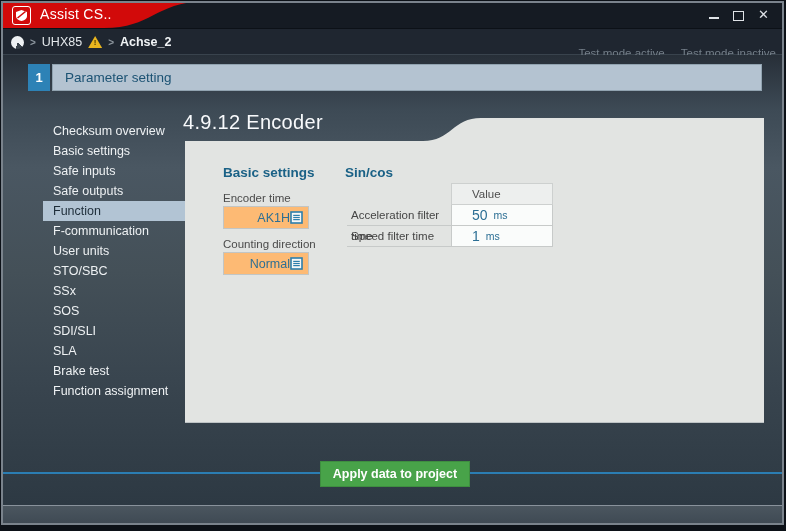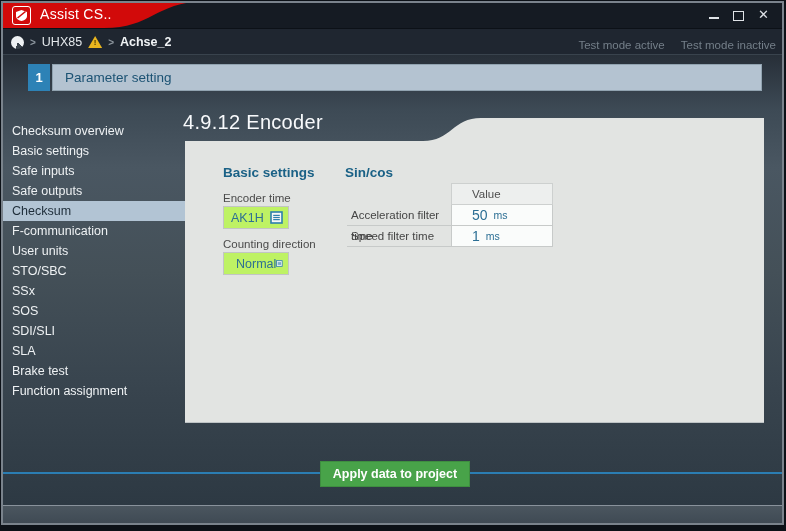--- a/index.html
+++ b/index.html
@@ -27,49 +27,49 @@
   .crumbs{position:absolute;left:9px;top:0;height:26px;display:flex;align-items:center;gap:6px;}
   .pie-icon{width:13px;height:13px;border-radius:50%;
        background:conic-gradient(#eef1f3 0 130deg,#3a434c 130deg 195deg,#eef1f3 195deg 360deg);}
   .crumb-sep{color:#8d969e;font-size:10px;font-weight:700;}
   .crumb{color:#e4e8eb;font-size:12.5px;cursor:pointer;}
   .crumb.bold{font-weight:700;color:#f1f4f6;}
   .warn-icon{position:relative;width:14px;height:12px;
        clip-path:polygon(50% 0,100% 100%,0 100%);background:#e9b51e;display:flex;
        align-items:flex-end;justify-content:center;}
   .warn-icon b{font-size:8px;line-height:10px;color:#4a3800;font-weight:700;}
-  .testmodes{position:absolute;right:6px;top:4px;height:24px;display:flex;align-items:center;gap:16px;
+  .testmodes{position:absolute;right:6px;top:12px;height:24px;display:flex;align-items:center;gap:16px;
        border-bottom:1px solid #5f6a74;padding:0 2px;}
   .testmode{color:#747f89;font-size:11.5px;cursor:pointer;}
 
   
   .main{position:absolute;left:2px;top:55px;width:782px;height:450px;
        background:linear-gradient(180deg,#272f38 0%,#3d4a55 12%,#4a5762 25%,#445058 48%,#39454f 72%,#2d3943 100%);}
   .stepnum{position:absolute;left:26px;top:9px;width:22px;height:27px;background:#2d82b6;
        color:#fff;font-size:13px;font-weight:700;display:flex;align-items:center;justify-content:center;}
   .steplabel{position:absolute;left:50px;top:9px;width:710px;height:27px;background:#b4c3d1;
        border:1px solid #91a3b0;box-sizing:border-box;display:flex;align-items:center;cursor:pointer;}
   .steplabel span{margin-left:12px;color:#1b5273;font-size:13.5px;}
 
   
   .sidebar{position:absolute;left:0;top:66px;width:183px;}
   .nav-item{height:20px;line-height:20px;padding-left:10px;color:#eef1f3;font-size:12.5px;
-       cursor:pointer;white-space:nowrap;}
+       cursor:pointer;white-space:nowrap;margin-left:41px;}
   .nav-item.selected{background:#b2c4d4;color:#1e2d39;}
 
   
   .panel-title{position:absolute;left:181px;top:56px;color:#f8fafc;font-size:20px;font-weight:300;
        letter-spacing:.3px;z-index:3;}
   .panel-curve{position:absolute;left:183px;top:57px;z-index:2;}
   .panel-body{position:absolute;left:183px;top:86px;width:579px;height:281px;background:#e2e4e2;
        box-shadow:0 1px 0 rgba(250,251,250,.7);z-index:2;}
   .sec-head{position:absolute;color:#1a6186;font-size:13.5px;font-weight:700;}
   .fld-label{position:absolute;color:#4b4b4b;font-size:11.5px;}
-  .dropdown{position:absolute;width:66px;height:23px;background:#bef264;border:1px solid #c2c5c4;
-       box-sizing:border-box;display:flex;align-items:center;justify-content:space-between;
+  .dropdown{position:absolute;width:86px;height:23px;background:#fdba74;border:1px solid #c2c5c4;
+       box-sizing:border-box;display:flex;align-items:center;justify-content:flex-end;
        padding:0 5px 0 7px;cursor:pointer;}
   .dropdown .val{color:#2e6f93;font-size:12.5px;}
 
   
   .sc-table{position:absolute;left:162px;top:42px;width:206px;}
   .sc-row{display:flex;}
   .sc-cl{width:104px;box-sizing:border-box;font-size:11.5px;color:#454545;padding-left:4px;}
   .sc-cv{width:102px;box-sizing:border-box;padding-left:20px;display:flex;align-items:center;}
   .sc-head .sc-cv{height:22px;background:#edefee;border:1px solid #cdd0cf;color:#4e4e4e;font-size:11.5px;}
   .sc-data .sc-cl{height:21px;line-height:21px;border-bottom:1px solid #c7cac9;}
@@ -137,21 +137,21 @@
     <div class="stepnum">1</div>
     <div class="steplabel">
       <span>Parameter setting</span>
     </div>
 
     <div class="sidebar">
       <div class="nav-item">Checksum overview</div>
       <div class="nav-item">Basic settings</div>
       <div class="nav-item">Safe inputs</div>
       <div class="nav-item">Safe outputs</div>
-      <div class="nav-item selected">Checksum</div>
+      <div class="nav-item selected">Function</div>
       <div class="nav-item">F-communication</div>
       <div class="nav-item">User units</div>
       <div class="nav-item">STO/SBC</div>
       <div class="nav-item">SSx</div>
       <div class="nav-item">SOS</div>
       <div class="nav-item">SDI/SLI</div>
       <div class="nav-item">SLA</div>
       <div class="nav-item">Brake test</div>
       <div class="nav-item">Function assignment</div>
     </div>

